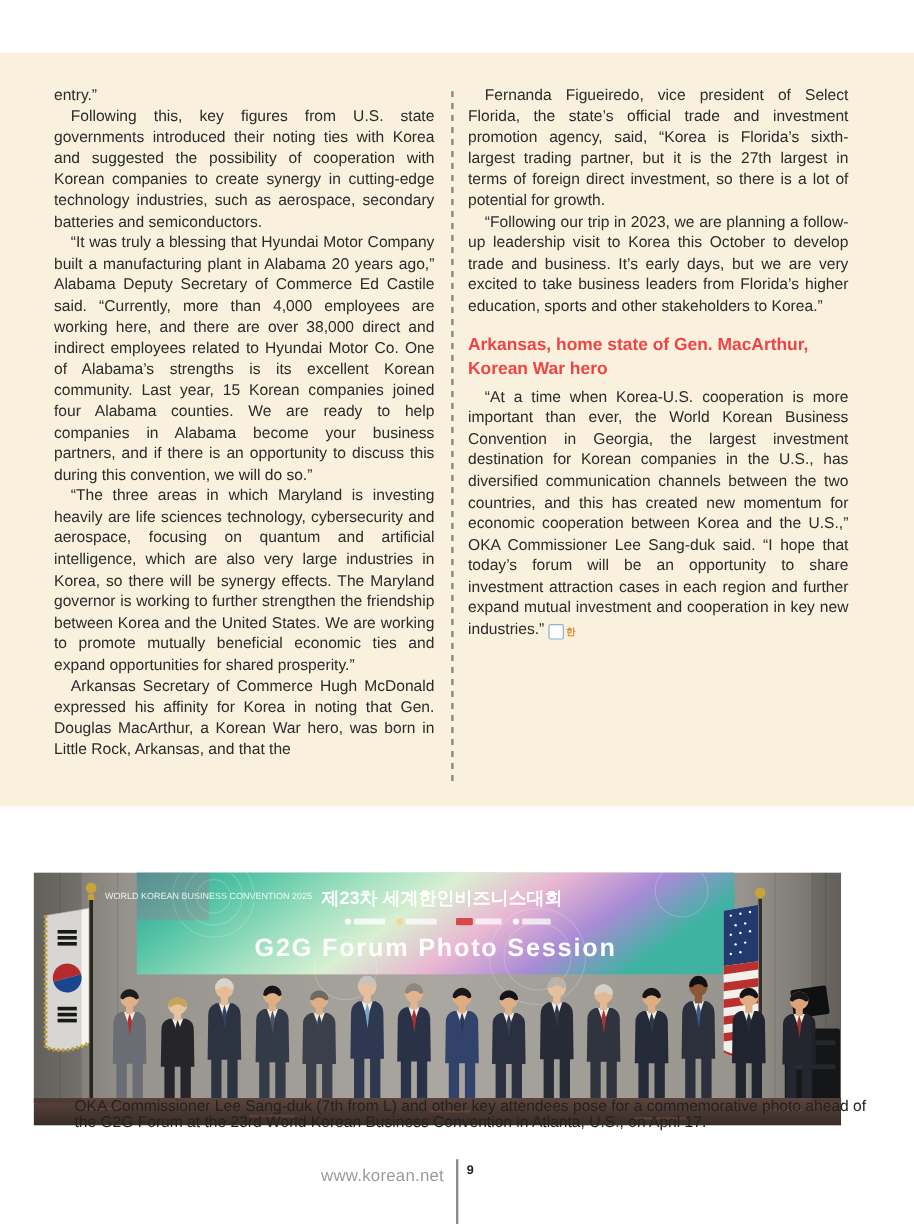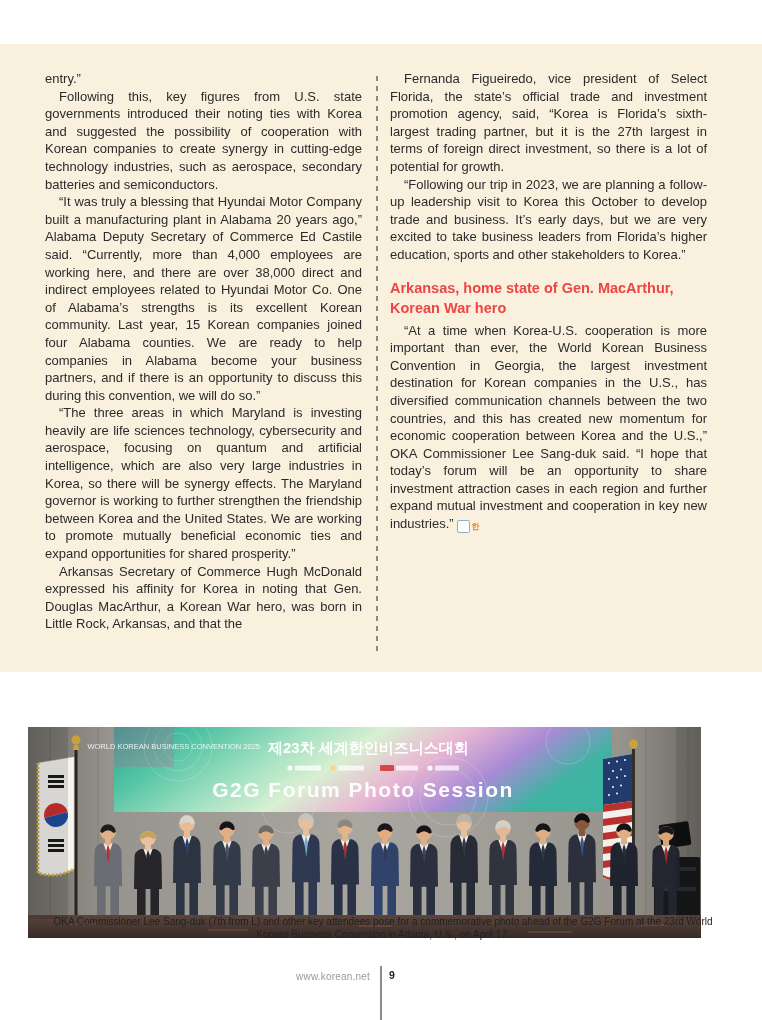--- a/index.html
+++ b/index.html
@@ -31,26 +31,26 @@
     background:repeating-linear-gradient(to bottom,#8a8a85 0 5px,transparent 5px 10px);
   }
   .endmark{
     display:inline-block;width:11px;height:11px;margin-left:3px;
     border:1px solid #8fb2c9;border-radius:2px;background:#fdfdfd;
     font-size:8px;line-height:11px;text-align:center;color:#e2862a;
     vertical-align:-1px;font-weight:bold;
   }
   .photo-wrap{position:absolute;left:28px;top:697px;width:673px;height:152px;margin-top:30px;}
   .photo-caption{
-    position:absolute;left:45px;top:915px;width:676px;
-    font-size:10px;line-height:13px;color:#222;text-align:center;
+    position:absolute;left:62px;top:915px;width:676px;
+    font-size:13px;line-height:13px;color:#222;text-align:left;
   }
   .footer-site{
     position:absolute;right:392px;top:971px;
-    font-size:10px;color:#9a9a9a;letter-spacing:.2px;
+    font-size:14px;color:#9a9a9a;letter-spacing:.2px;
   }
   .footer-rule{
     position:absolute;left:380px;top:966px;width:2px;height:54px;background:#8c8c8c;
   }
   .footer-page{
     position:absolute;left:389px;top:969px;
     font-size:10.5px;font-weight:bold;color:#1e1e1e;
   }
 </style>
 </head>

